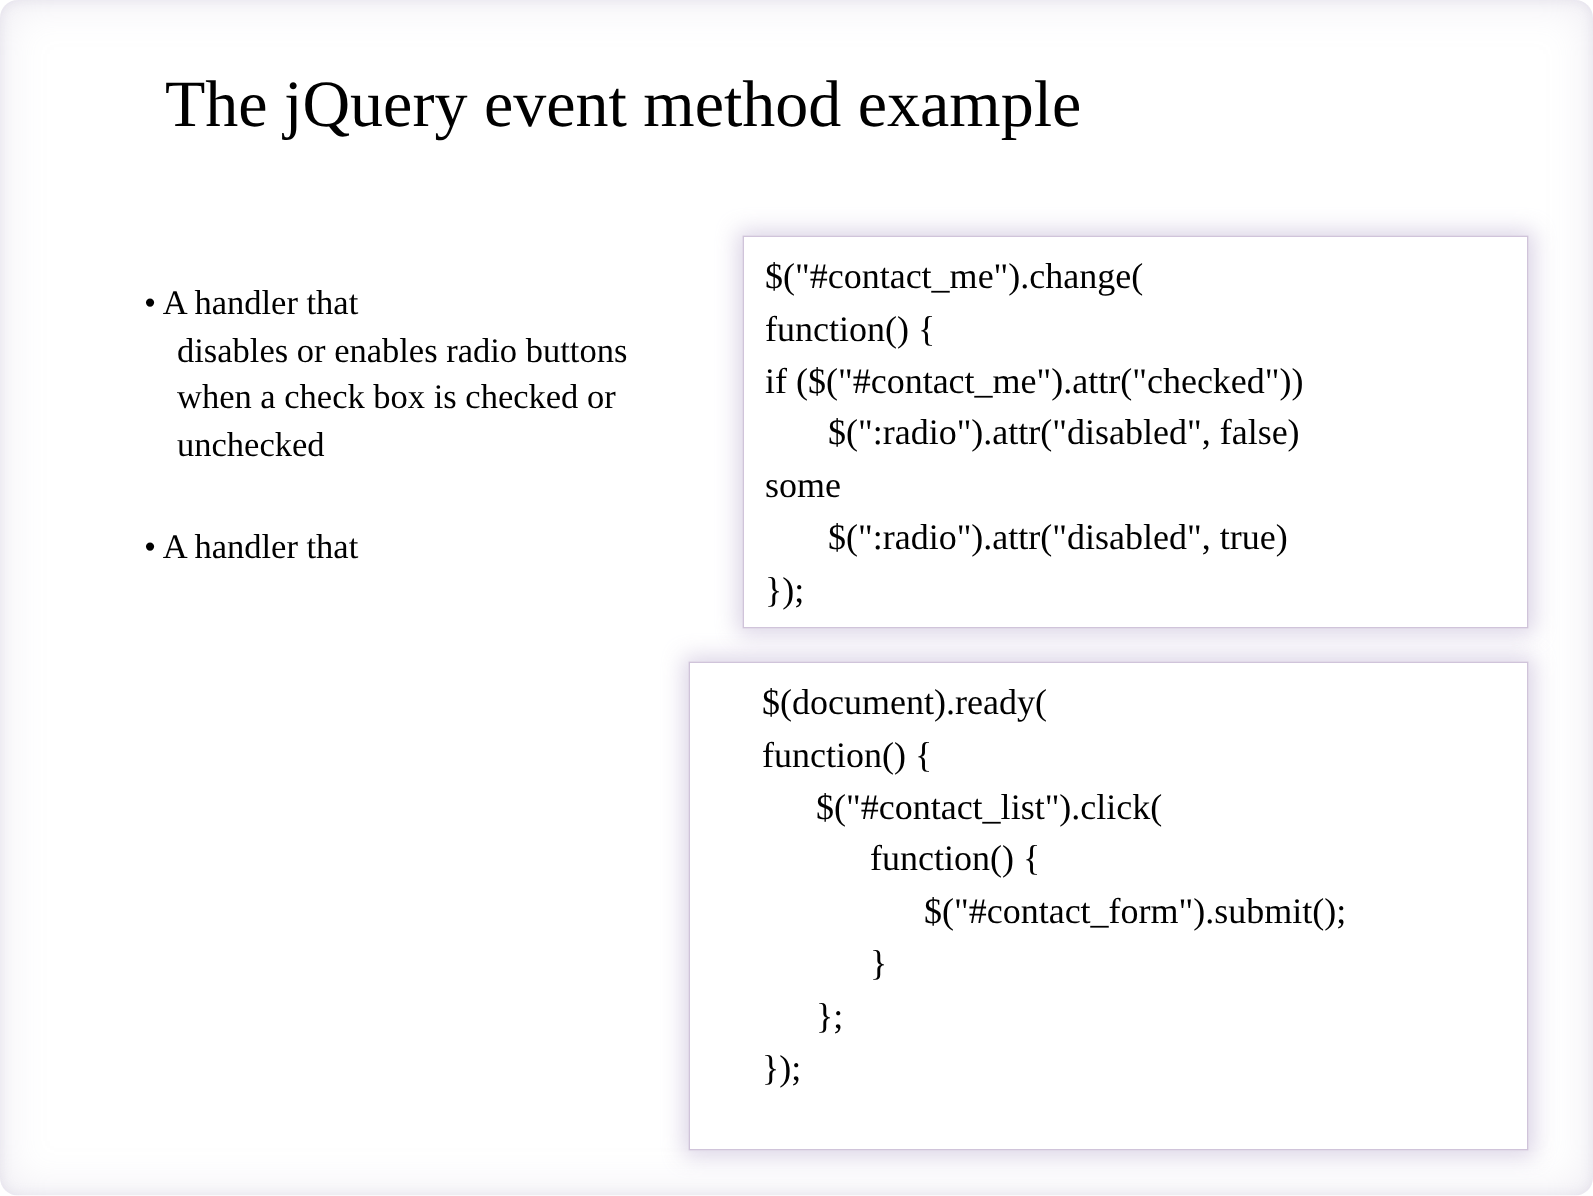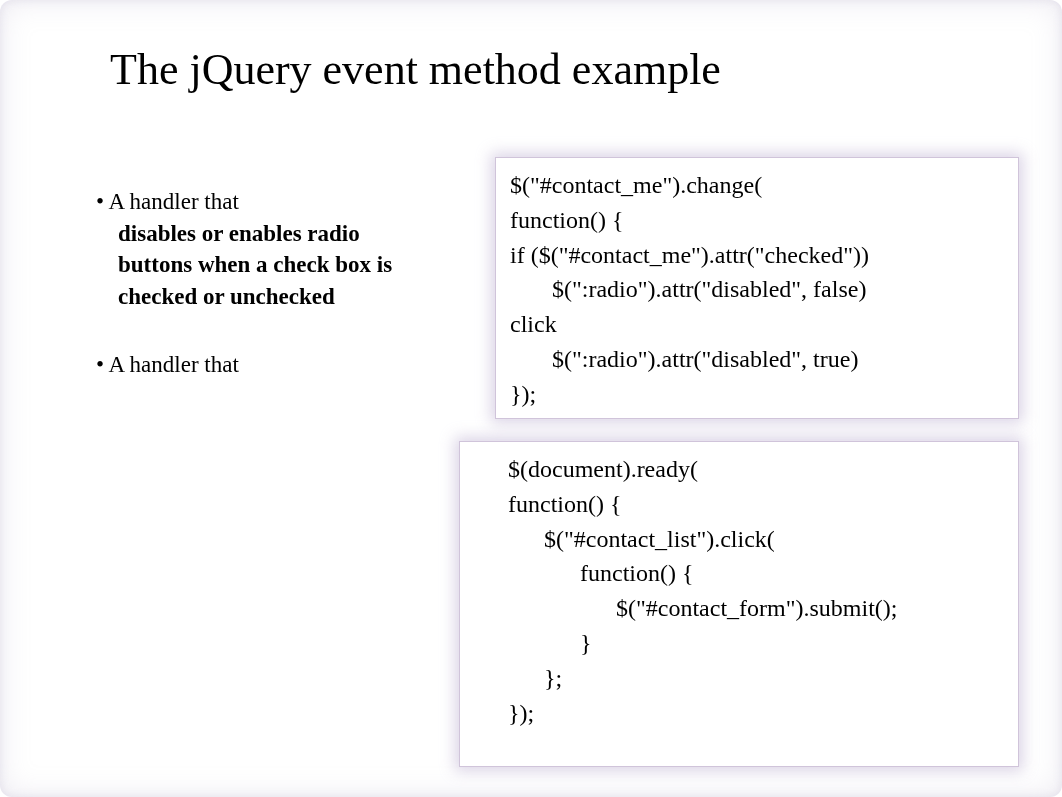--- a/index.html
+++ b/index.html
@@ -36,21 +36,20 @@
     line-height: 1.38;
   }
   .bullet {
     margin-bottom: 36px;
   }
   .bullet-line1 {
     text-indent: 0;
   }
   .bullet-rest {
     padding-left: 22px;
-    font-weight: bold;
   }
   .codebox {
     position: absolute;
     background: #fff;
     border: 1px solid #d0c4da;
     box-shadow: 0 0 14px 4px rgba(176,160,200,0.45);
     font-size: 24px;
     line-height: 1.45;
     padding: 10px 14px;
     box-sizing: border-box;
@@ -88,21 +87,21 @@
     <div class="bullet">
       <div class="bullet-line1">• A handler that</div>
     </div>
   </div>
 
   <div id="codebox1" class="codebox">
     <div class="code-line">$("#contact_me").change(</div>
     <div class="code-line">function() {</div>
     <div class="code-line">if ($("#contact_me").attr("checked"))</div>
     <div class="code-line">       $(":radio").attr("disabled", false)</div>
-    <div class="code-line">click</div>
+    <div class="code-line">some</div>
     <div class="code-line">       $(":radio").attr("disabled", true)</div>
     <div class="code-line">});</div>
   </div>
 
   <div id="codebox2" class="codebox">
     <div class="code-line">$(document).ready(</div>
     <div class="code-line">function() {</div>
     <div class="code-line">      $("#contact_list").click(</div>
     <div class="code-line">            function() {</div>
     <div class="code-line">                  $("#contact_form").submit();</div>

